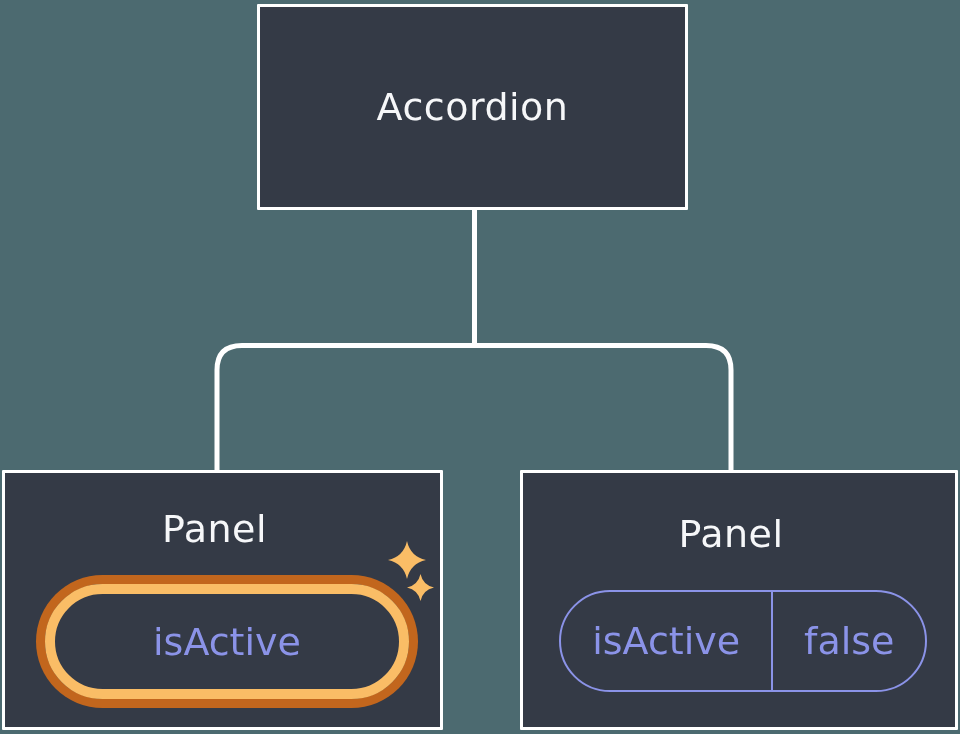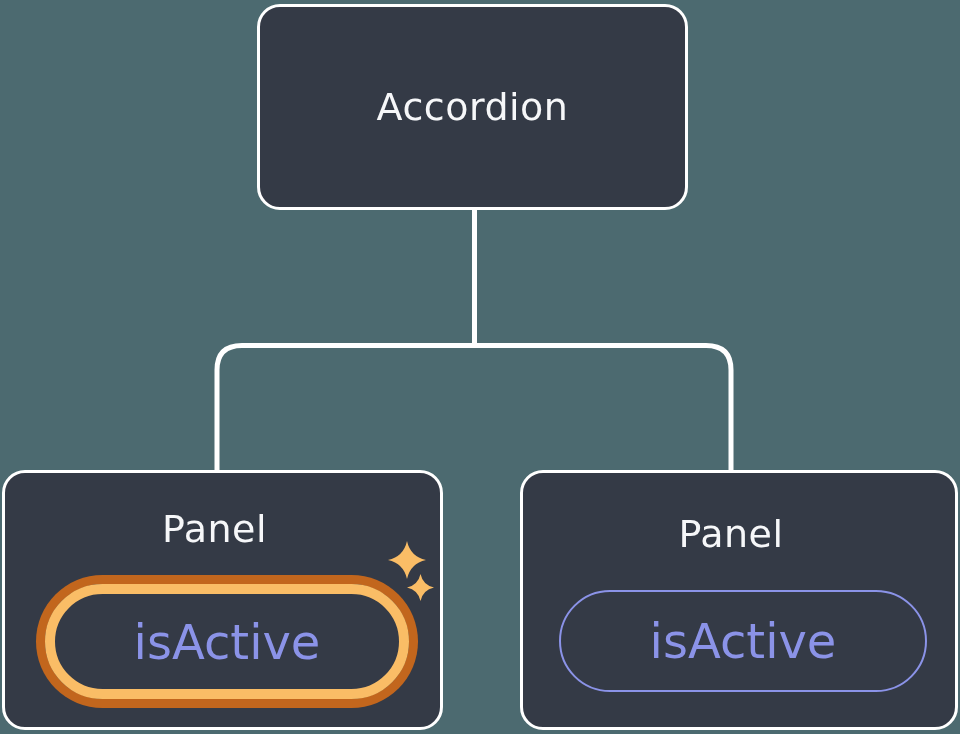--- a/index.html
+++ b/index.html
@@ -21,21 +21,21 @@
   .connectors path {
     fill: none;
     stroke: var(--connector, #FFFFFF);
     stroke-width: 5;
   }
 
   .box {
     position: absolute;
     background: var(--box-fill, #343A46);
     border: 3px solid var(--box-border, #FFFFFF);
-    border-radius: 23px;
+    border-radius: 1px;
     box-sizing: border-box;
   }
   .box-title {
     color: var(--text, #F6F7F9);
     font-size: 38px;
     font-weight: 500;
     line-height: 46px;
     letter-spacing: 0.5px;
     white-space: nowrap;
   }
@@ -64,21 +64,21 @@
     box-sizing: border-box;
     border-radius: 999px;
     display: flex;
     align-items: stretch;
   }
   .pill .cell {
     display: flex;
     align-items: center;
     justify-content: center;
     color: var(--purple, #8B93E8);
-    font-size: 48px;
+    font-size: 38px;
     line-height: 1;
     white-space: nowrap;
   }
 
   
   .pill-active {
     left: 40px; top: 111px;
     width: 364px; height: 115px;
     border: 10px solid var(--orange-light, #FABD66);
     box-shadow: 0 0 0 9px var(--orange-dark, #C2661D);
@@ -124,20 +124,21 @@
     <div class="box-title panel-title">Panel</div>
     <div class="pill pill-active">
       <div class="cell key">isActive</div>
     </div>
   </div>
 
   <div class="box panel-right">
     <div class="box-title panel-title">Panel</div>
     <div class="pill pill-inactive">
       <div class="cell key">isActive</div>
+      <div class="cell value">false</div>
     </div>
   </div>
 
   <div class="sparkle sparkle-big">
     <svg viewBox="0 0 100 100" aria-hidden="true">
       <path fill="currentColor" d="M50 0 Q59 41 100 50 Q59 59 50 100 Q41 59 0 50 Q41 41 50 0 Z"></path>
     </svg>
   </div>
   <div class="sparkle sparkle-small">
     <svg viewBox="0 0 100 100" aria-hidden="true">

